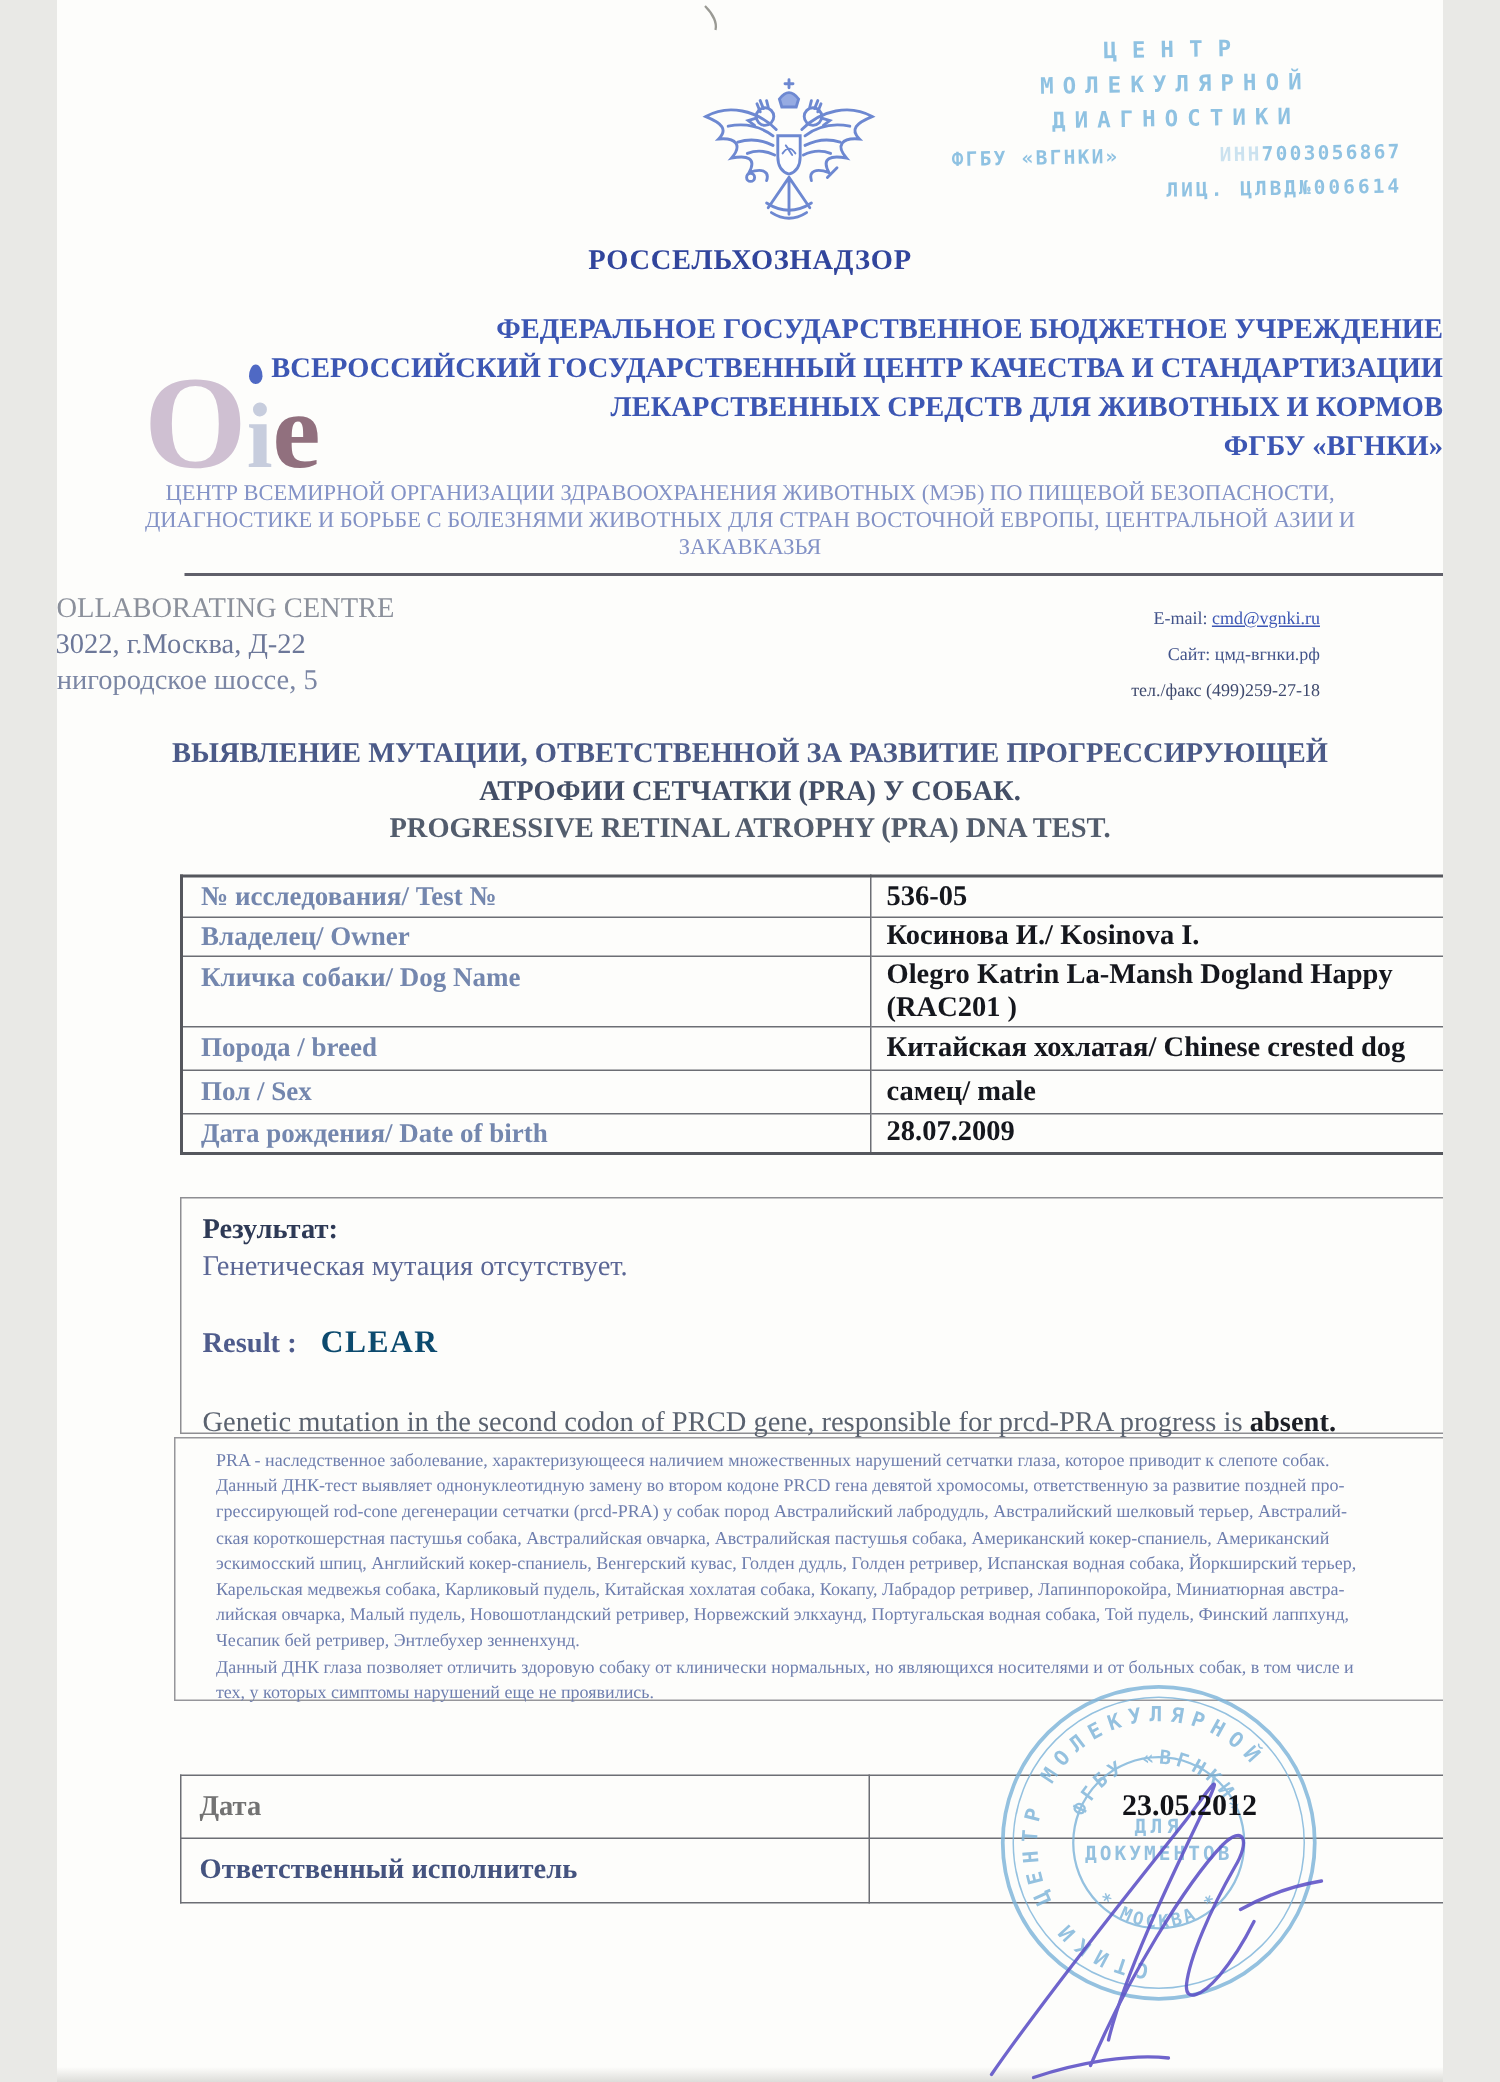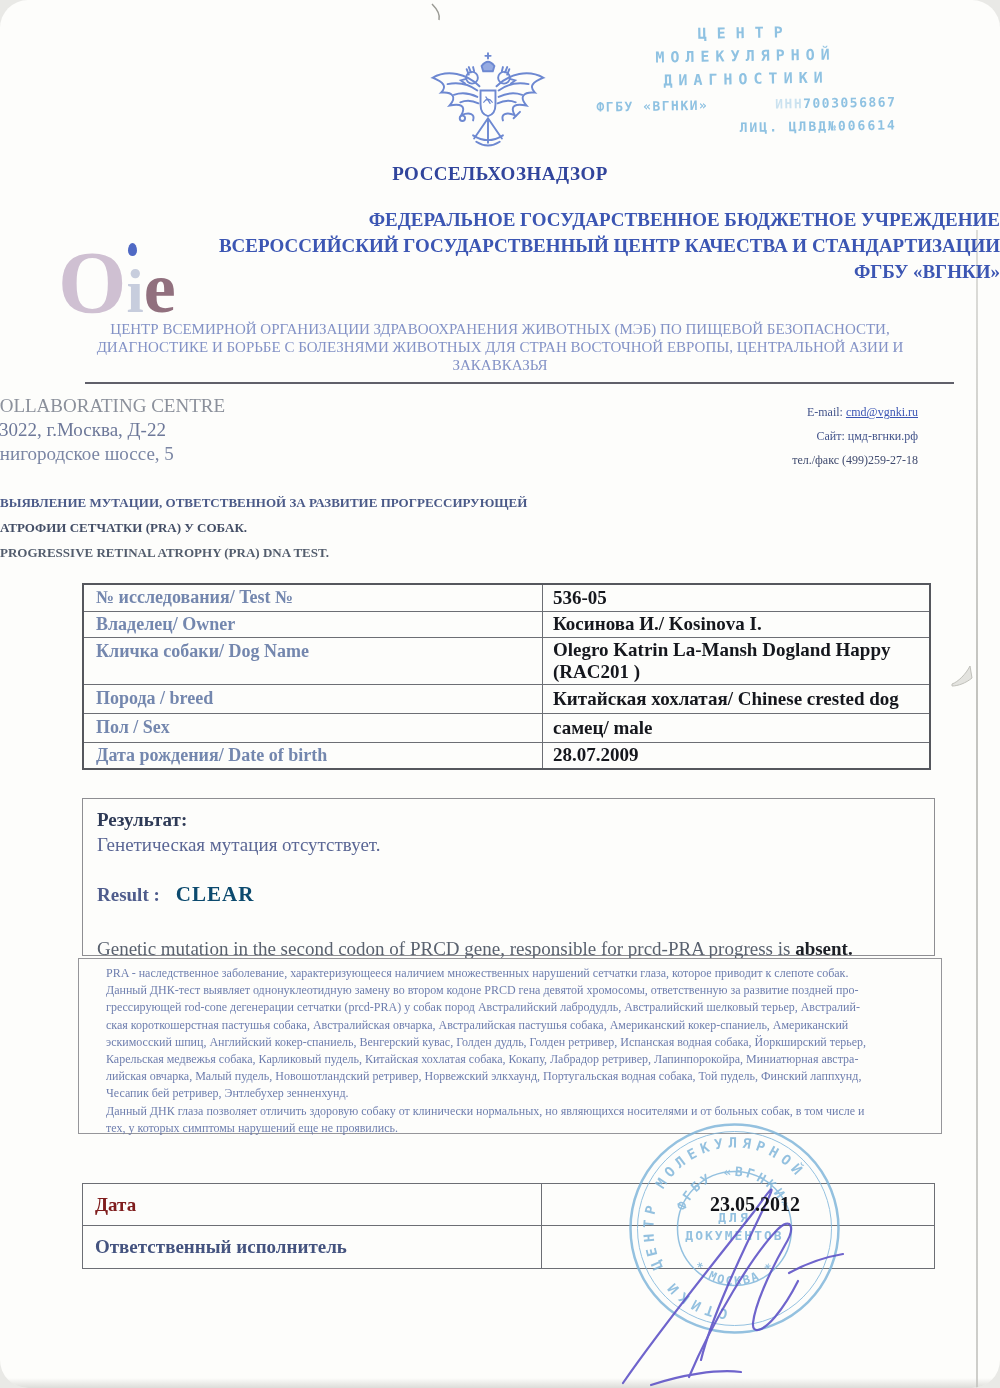--- a/index.html
+++ b/index.html
@@ -1,19 +1,19 @@
 <!DOCTYPE html>
 <html><head>
 <meta charset="utf-8">
 <style>
   html,body{margin:0;padding:0;background:#e9e9e6;}
   .page{
-    position:relative;width:1000px;height:1388px;margin:0 auto;
+    position:relative;width:924px;height:1388px;margin:0 auto;
     background:#fdfdfb;overflow:hidden;
-    font-family:"Liberation Serif",serif;color:#333;border-radius:28px;
+    font-family:"Liberation Serif",serif;color:#333;
   }
   
   .edge-right{position:absolute;left:976px;top:230px;width:2px;height:1158px;
     background:linear-gradient(#d8d8d4,#b9b9b4 40%,#c6c6c2);opacity:.85;}
   .edge-bottom{position:absolute;left:0;bottom:0;width:100%;height:10px;
     background:linear-gradient(to top,#c2c2bd,rgba(255,255,255,0));opacity:.55;}
   .top-curl{position:absolute;left:428px;top:2px;}
   .side-curl{position:absolute;left:950px;top:664px;}
   
   .top-stamp{
@@ -47,22 +47,22 @@
   
   .contacts-left{position:absolute;left:0;top:394px;font-size:19px;line-height:24px;}
   .contacts-left .c1{margin-left:-13px;color:#8b909b;}
   .contacts-left .c2{margin-left:-20px;color:#6d7899;}
   .contacts-left .c3{margin-left:-27px;color:#7b86a4;}
   .contacts-right{position:absolute;right:82px;top:400px;text-align:right;
     font-size:12px;line-height:24px;color:#42538a;}
   .contacts-right a{color:#3b55b4;text-decoration:underline;}
   .contacts-right .phone{color:#3f4a6e;}
   
-  .doc-title{position:absolute;left:0;top:490px;width:100%;
-    font-size:13px;font-weight:bold;line-height:25px;}
+  .doc-title{position:absolute;left:0;top:490px;width:100%;text-align:center;
+    font-size:19px;font-weight:bold;line-height:25px;}
   .doc-title .t1{color:#4b5a88;}
   .doc-title .t2{color:#434e66;}
   .doc-title .t3{color:#535d6d;}
   
   table{border-collapse:collapse;}
   .info-table{position:absolute;left:82px;top:583px;width:849px;}
   .info-table td{border:1px solid #6c6e74;vertical-align:middle;padding:0;}
   .info-table tr td:first-child{width:446px;padding-left:12px;
     font-size:18px;font-weight:bold;color:#7487ae;}
   .info-table tr td:last-child{padding-left:10px;
@@ -79,21 +79,21 @@
   .result-box .r4 b{color:#1c1f26;}
   
   .desc-box{position:absolute;left:78px;top:958px;width:864px;height:176px;
     border:1px solid #96969a;box-sizing:border-box;padding:6px 27px;
     font-size:12px;line-height:17.2px;color:#6e7eae;}
   .desc-box div{white-space:nowrap;overflow:hidden;}
   
   .footer-table{position:absolute;left:82px;top:1183px;width:853px;border:1.5px solid #6a6c72;}
   .footer-table td{border:1px solid #6c6e74;padding:0;}
   .footer-table tr td:first-child{width:446px;padding-left:12px;font-size:19px;font-weight:bold;}
-  .footer-table tr.row-date td:first-child{color:#7f1d1d;}
+  .footer-table tr.row-date td:first-child{color:#737373;}
   .footer-table tr.row-exec td:first-child{color:#44537f;}
   .footer-table .date-val{padding-left:168px;font-size:20px;font-weight:bold;color:#121318;
     position:relative;z-index:3;}
   
   .round-stamp{position:absolute;left:612px;top:1106px;opacity:.82;z-index:1;}
   .signature{position:absolute;left:593px;top:1133px;z-index:2;}
 </style>
 </head>
 <body>
 
@@ -145,20 +145,21 @@
 
       <circle cx="36" cy="64" r="2.5"></circle>
       <path d="M84,64 l6,-6"></path>
     </g>
   </svg>
 
   <div class="rossel">РОССЕЛЬХОЗНАДЗОР</div>
   <div class="org">
     <div>ФЕДЕРАЛЬНОЕ ГОСУДАРСТВЕННОЕ БЮДЖЕТНОЕ УЧРЕЖДЕНИЕ</div>
     <div>ВСЕРОССИЙСКИЙ ГОСУДАРСТВЕННЫЙ ЦЕНТР КАЧЕСТВА И СТАНДАРТИЗАЦИИ</div>
+    <div>ЛЕКАРСТВЕННЫХ СРЕДСТВ ДЛЯ ЖИВОТНЫХ И КОРМОВ</div>
     <div>ФГБУ «ВГНКИ»</div>
   </div>
 
   <div class="oie">
     <span class="o">O</span><span class="i"><span class="dot"></span><span>i</span></span><span class="e">e</span>
   </div>
 
   <div class="who">
     <div>ЦЕНТР ВСЕМИРНОЙ ОРГАНИЗАЦИИ ЗДРАВООХРАНЕНИЯ ЖИВОТНЫХ (МЭБ) ПО ПИЩЕВОЙ БЕЗОПАСНОСТИ,</div>
     <div>ДИАГНОСТИКЕ И БОРЬБЕ С БОЛЕЗНЯМИ ЖИВОТНЫХ ДЛЯ СТРАН ВОСТОЧНОЙ ЕВРОПЫ, ЦЕНТРАЛЬНОЙ АЗИИ И</div>

